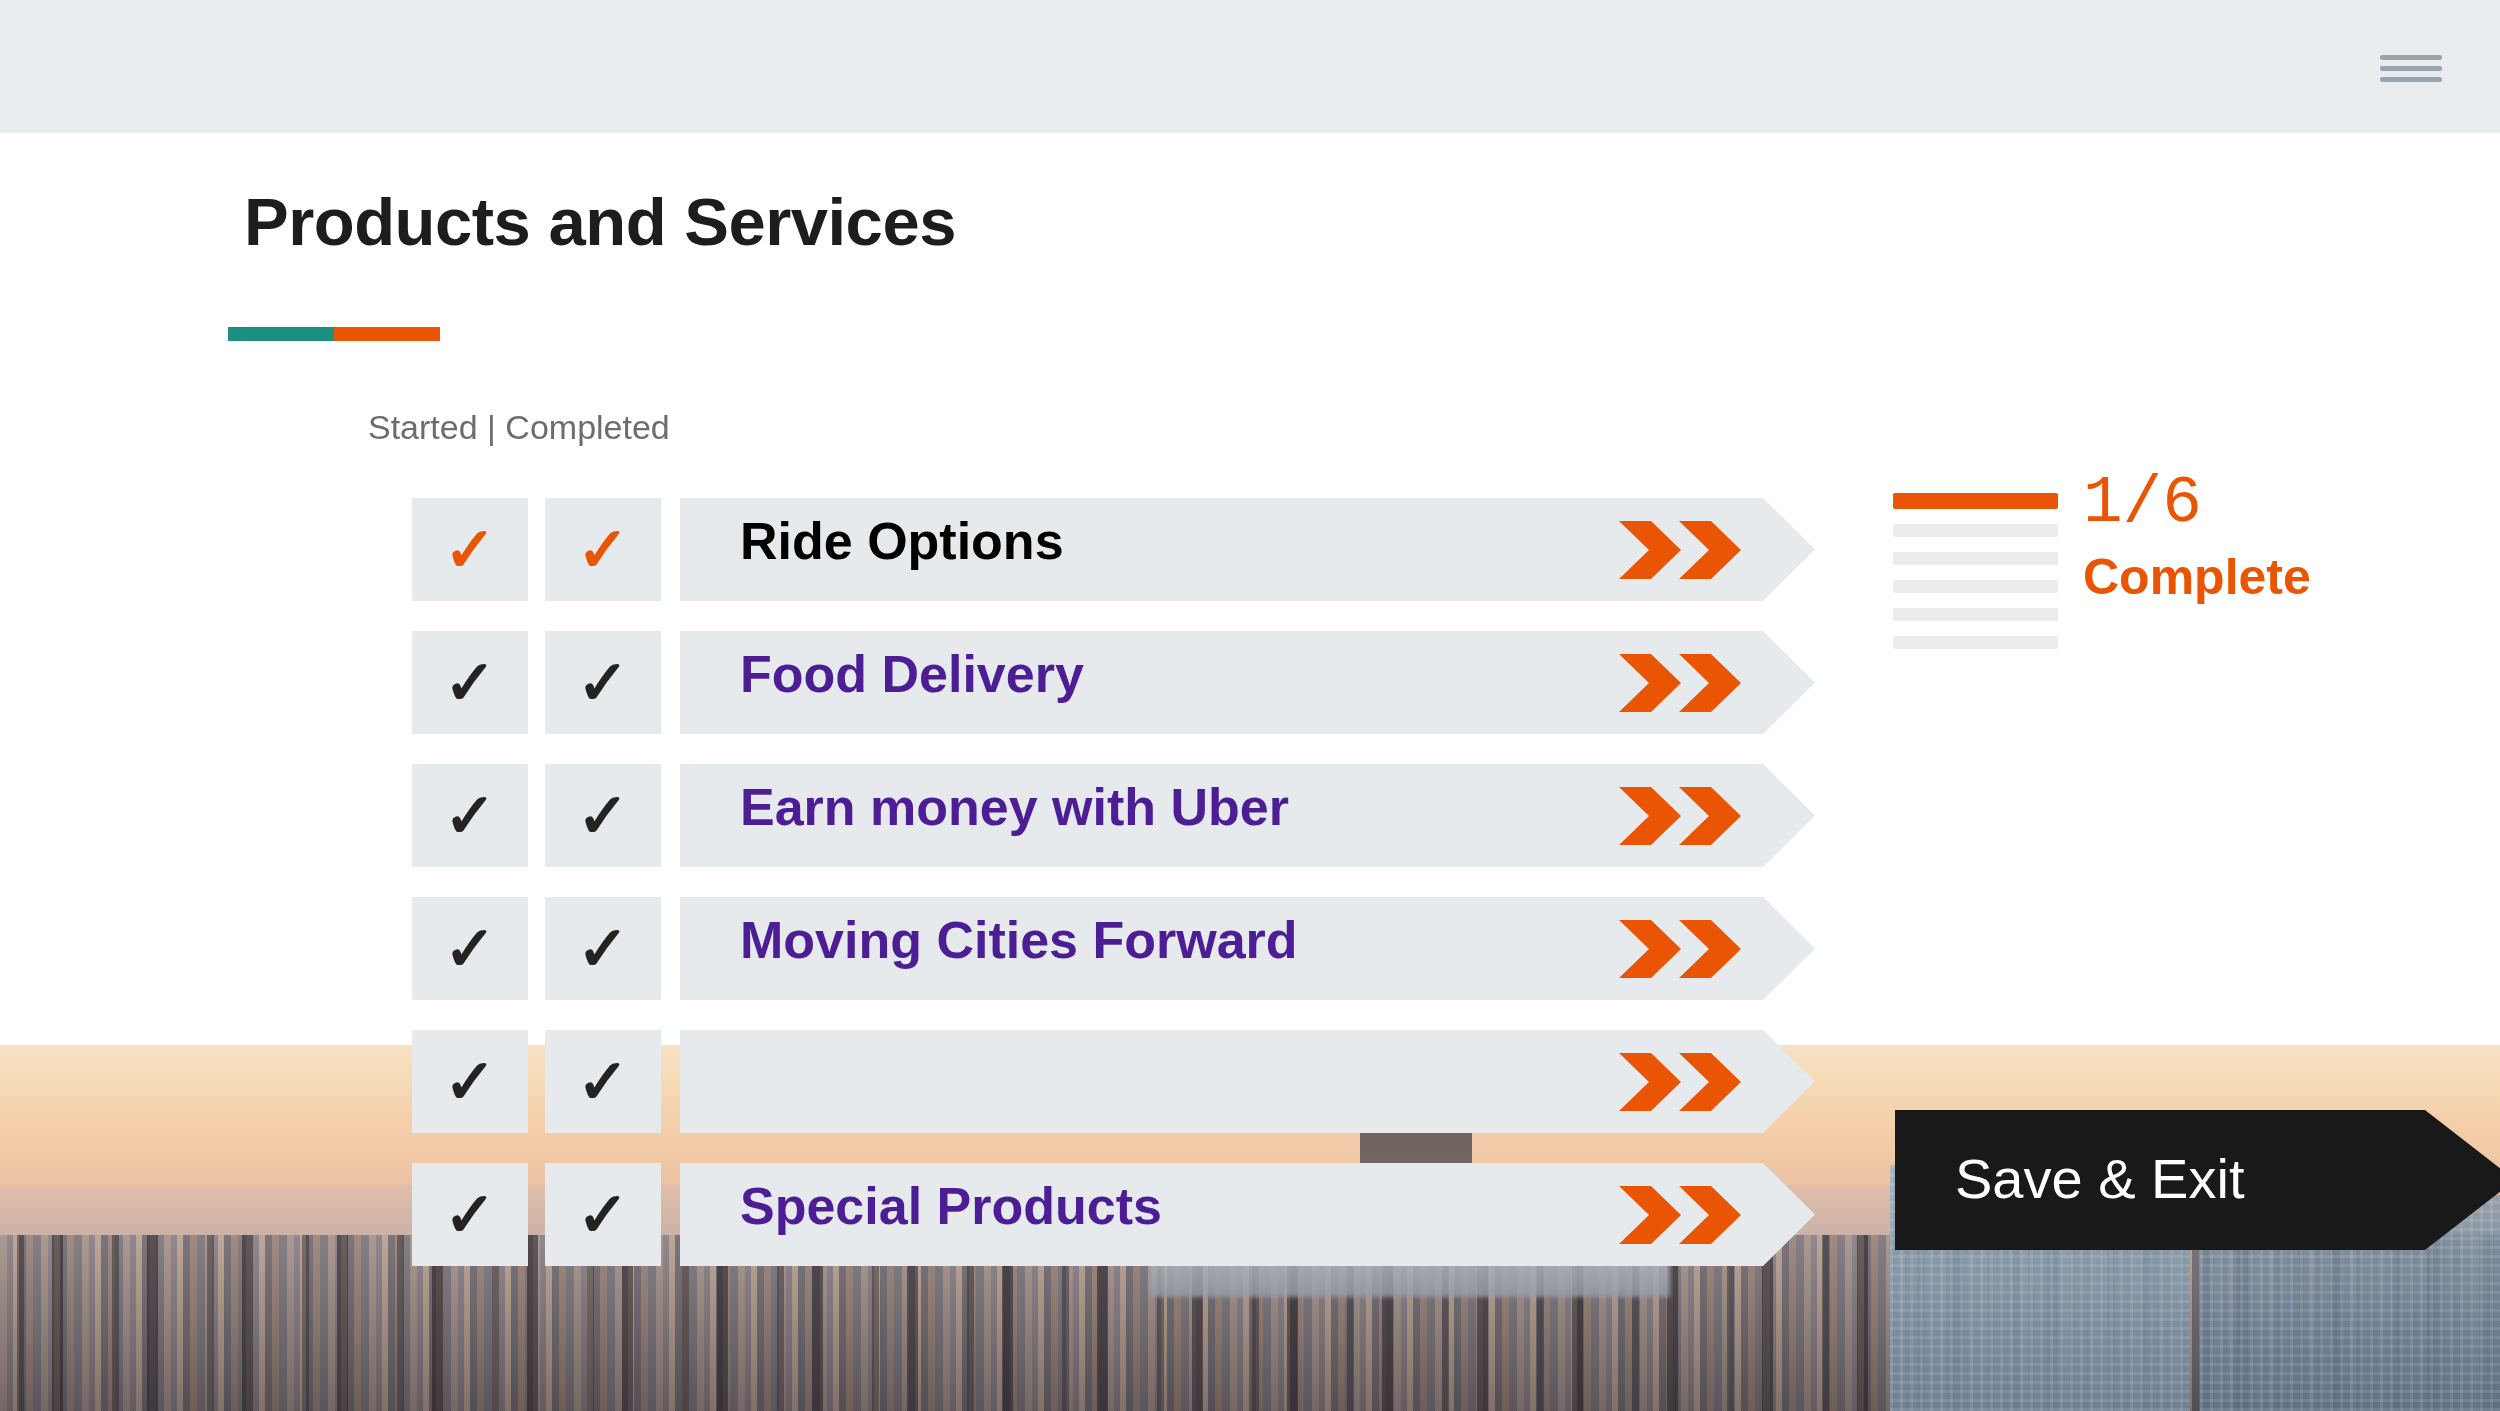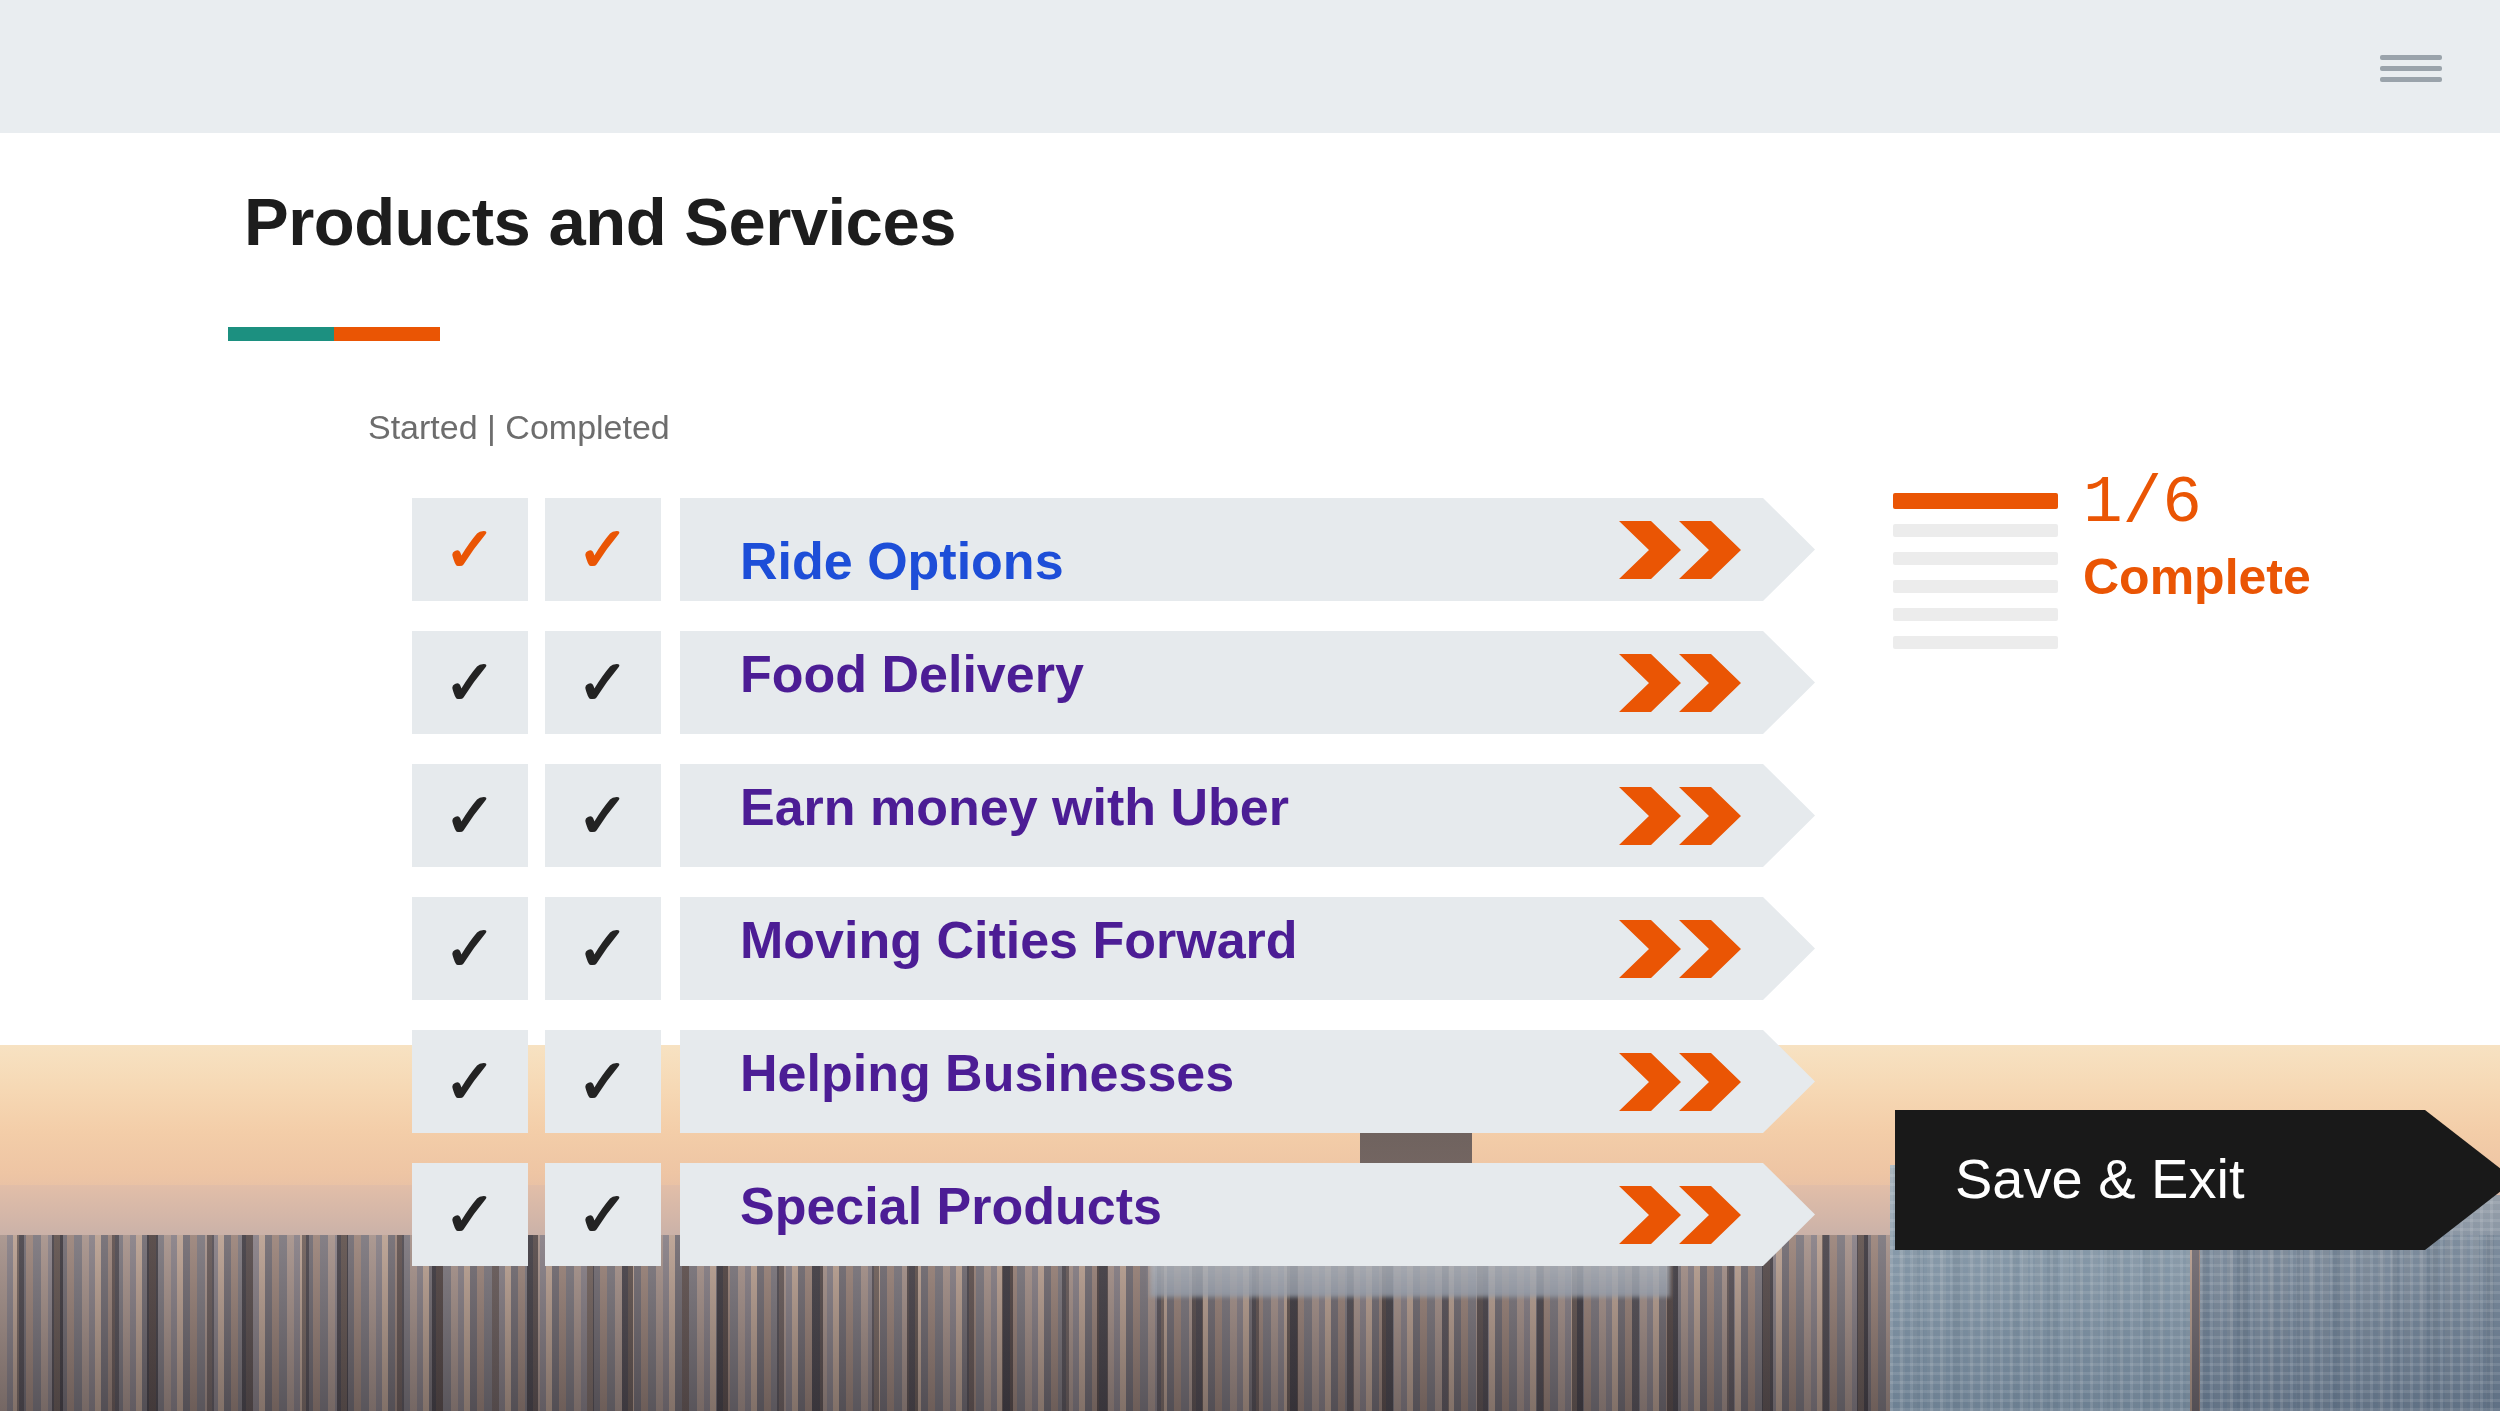--- a/index.html
+++ b/index.html
@@ -203,21 +203,21 @@
     left: 60px;
     top: 14px;
     width: 900px;
     font-size: 52px;
     font-weight: bold;
     color: #4c1d95;
     line-height: 1.13;
     overflow: hidden;
     max-height: 72px;
   }
-  .row.active .bar .label { color: #1d4ed8; margin-top: 20px; }
+  .row.active .bar .label { color: #000000; }
 
   .chev {
     position: absolute;
     right: 68px;
     top: 21px;
     width: 130px;
     height: 62px;
   }
   .chev svg { display: block; }
 
@@ -379,21 +379,20 @@
         </div>
       </div>
       <div class="row" style="top: 1030px;">
         <div class="chk c1">
           <span class="mark">✓</span>
         </div>
         <div class="chk c2">
           <span class="mark">✓</span>
         </div>
         <div class="bar">
-          <div class="label">Helping Businesses</div>
           <div class="chev">
             <svg width="130" height="62" viewBox="0 0 130 62">
               <path d="M2 2 L34 2 L64 31 L34 60 L2 60 L32 31 Z" fill="#ea5504"></path>
               <path d="M62 2 L94 2 L124 31 L94 60 L62 60 L92 31 Z" fill="#ea5504"></path>
             </svg>
           </div>
         </div>
       </div>
       <div class="row" style="top: 1163px;">
         <div class="chk c1">

